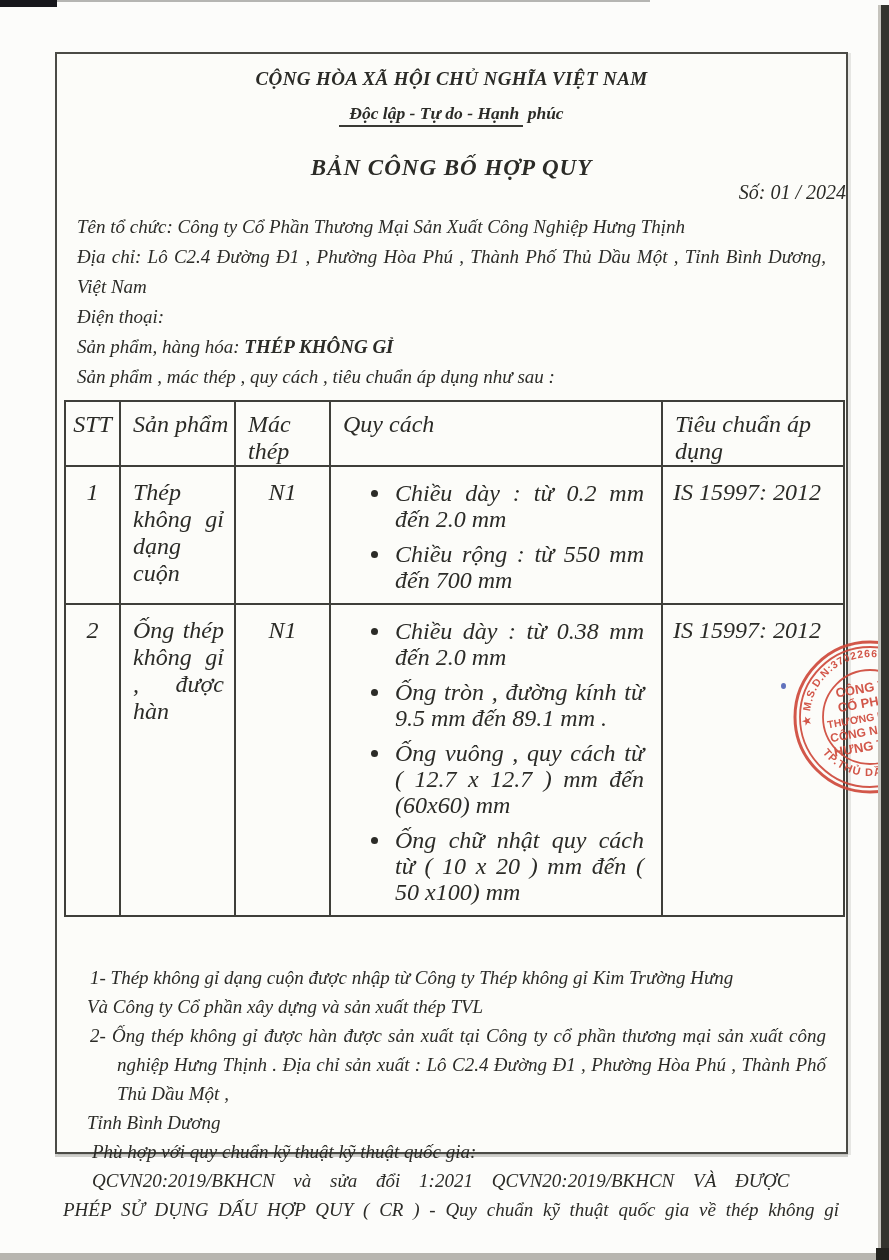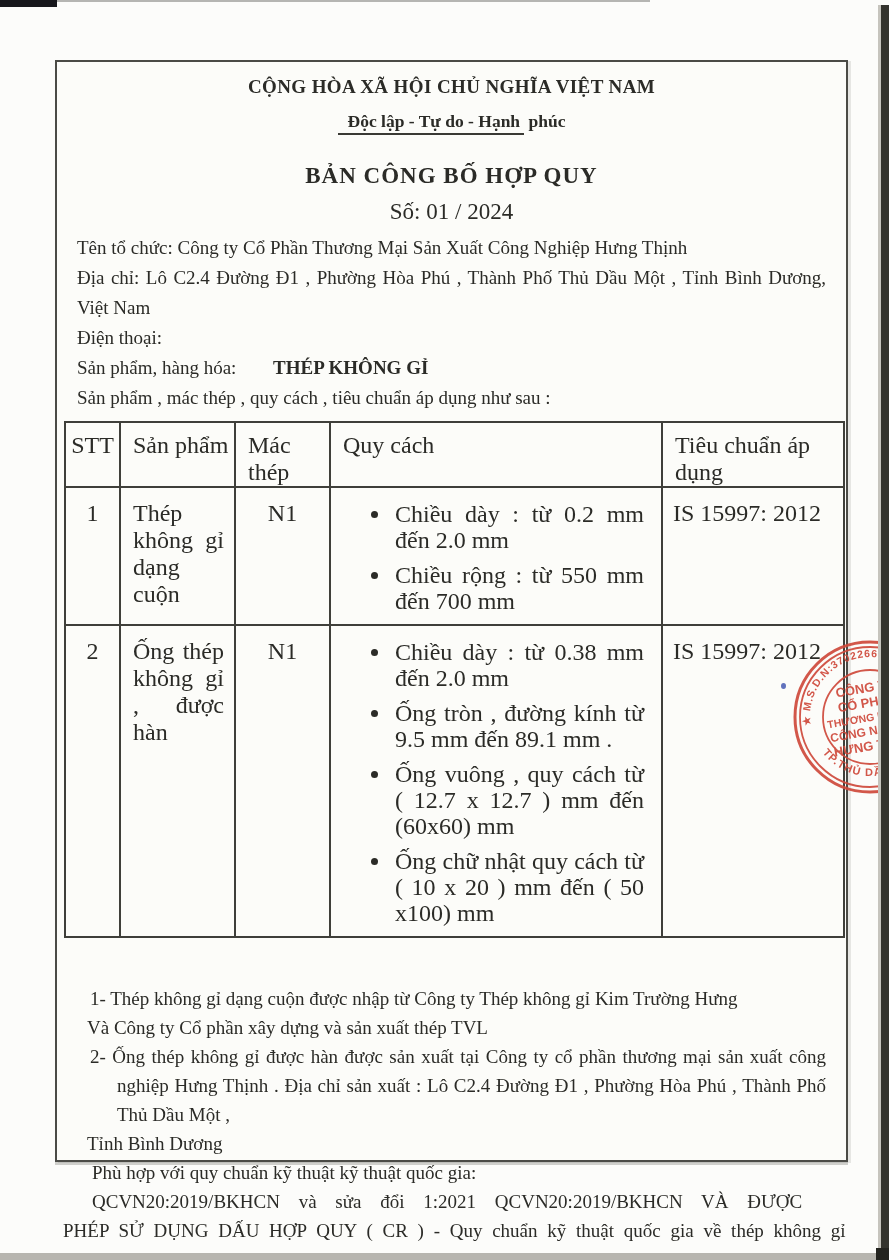--- a/index.html
+++ b/index.html
@@ -12,36 +12,37 @@
   .right-band{position:absolute;right:0;top:5px;width:8px;height:1255px;background:#34342e;z-index:20;}
   .right-band-light{position:absolute;right:8px;top:5px;width:3px;height:1255px;background:#c6c4bd;z-index:19;}
   .top-left-mark{position:absolute;left:0;top:0;width:57px;height:7px;background:#17171b;z-index:21;}
   .top-hairline{position:absolute;left:0;top:0;width:650px;height:2px;background:rgba(95,95,90,.45);z-index:18;}
   .bottom-band{position:absolute;left:0;bottom:0;width:889px;height:7px;background:#b7b5af;z-index:20;}
   .bottom-right-sq{position:absolute;right:0;bottom:0;width:13px;height:12px;background:#23231f;z-index:21;}
   .pen-speck{position:absolute;left:781px;top:683px;width:5px;height:6px;border-radius:50%;background:#3a4fae;opacity:.8;z-index:6;}
 
   
   .frame{
-    position:absolute;left:55px;top:60px;width:789px;height:1098px;
+    position:absolute;left:55px;top:52px;width:789px;height:1098px;
     border:2px solid #4b4b46;background:#fcfcf9;
     box-shadow:0 3px 0 rgba(70,70,64,.25), 3px 1px 0 rgba(70,70,64,.12);
+    font-style:italic;
   }
   .center{text-align:center;}
   .nat-header{margin:14px 0 0;font-size:19px;font-weight:bold;letter-spacing:.4px;}
   .motto{margin-top:13px;font-size:17.5px;font-weight:bold;}
   .motto .ul{border-bottom:2px solid #3a3a35;padding:0 4px 2px 10px;}
   .doc-title{margin-top:31px;font-size:23px;font-weight:bold;letter-spacing:1px;}
-  .doc-number{margin-top:10px;font-size:23px;}
+  .doc-number{font-size:20px;text-align:right;}
 
   .body-text{margin:8px 20px 0 20px;font-size:19px;line-height:30px;}
   .body-text p{margin:0;}
   .just{text-align:justify;}
   .ind{margin-left:10px;}
-  b.prod{font-weight:bold;margin-left:32px;}
+  b.prod{font-weight:bold;}
 
   table.spec{
     margin:8px 0 0 7px;border-collapse:collapse;table-layout:fixed;width:779px;
     font-size:24px;
   }
   table.spec th,table.spec td{border:2px solid #3f3f3a;vertical-align:top;font-weight:normal;}
   thead th{height:34px;padding:9px 0 0 12px;text-align:left;}
   thead th.c{text-align:center;padding-left:0;}
   tr.r1 td{height:91px;}
   tr.r2 td{height:231px;}

